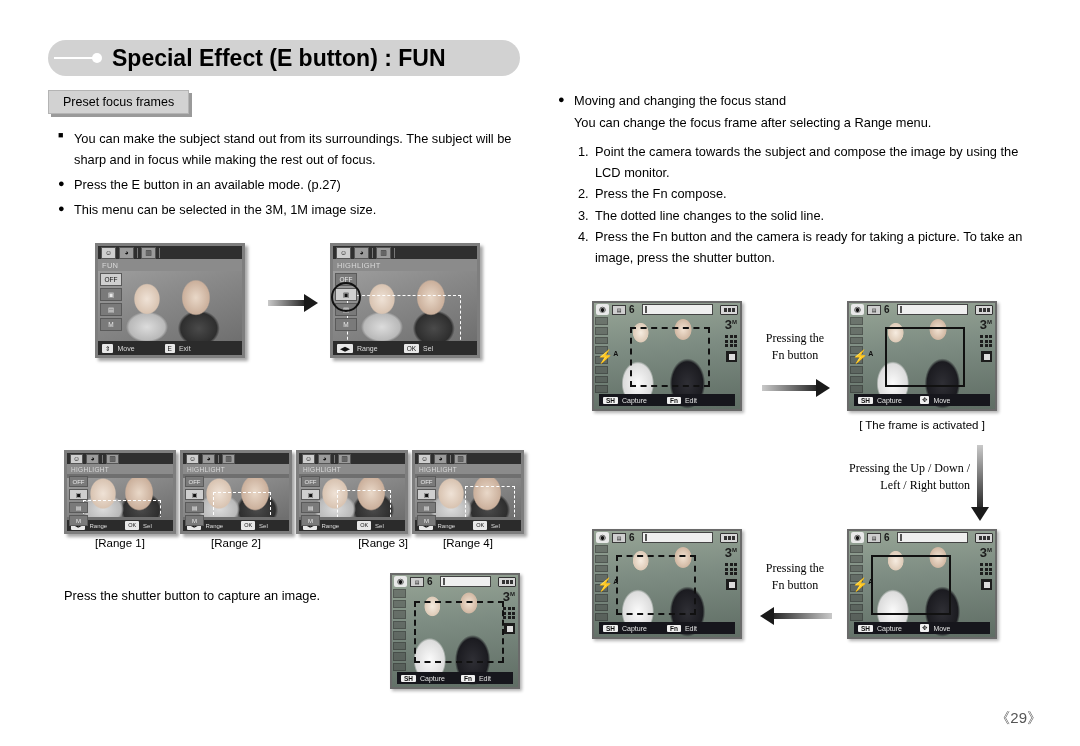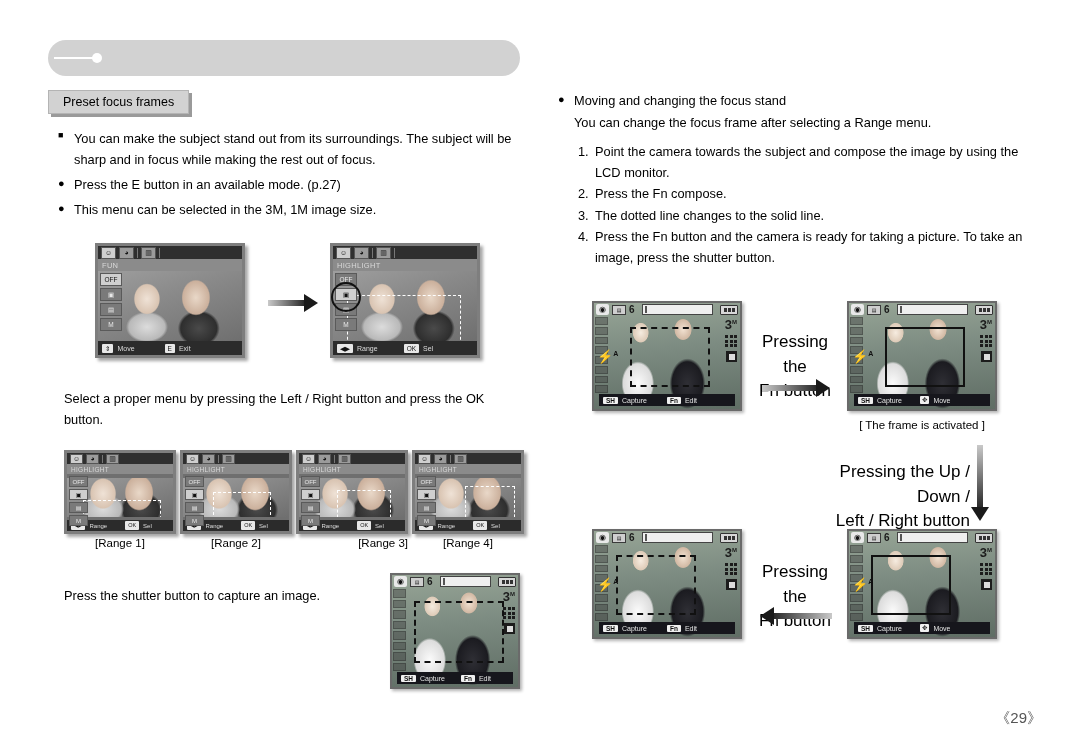--- a/index.html
+++ b/index.html
@@ -103,21 +103,21 @@
     border-top:9px solid transparent;border-bottom:9px solid transparent;border-right:14px solid #1a1a1a;}
   .arrowL .shaft{position:absolute;top:0;height:6px;
     background:linear-gradient(270deg,#c9c9c9,#2a2a2a);}
   .arrowD{position:absolute;width:0;}
   .arrowD .shaft{position:absolute;left:0;top:0;width:6px;
     background:linear-gradient(180deg,#c9c9c9,#2a2a2a);}
   .arrowD .head{position:absolute;left:-6px;width:0;height:0;
     border-left:9px solid transparent;border-right:9px solid transparent;border-top:14px solid #1a1a1a;}
 
   .caption{position:absolute;font-size:11.5px;text-align:center;}
-  .sidelabel{position:absolute;font-size:17px;line-height:1.45;}
+  .sidelabel{position:absolute;font-size:12px;line-height:1.45;font-family:Liberation Serif, serif;}
 
   
   .cam{
     position:absolute;border:2px solid #6a6a6a;background:#7b8a80;
     box-sizing:border-box;box-shadow:2px 2px 3px rgba(0,0,0,.3);overflow:hidden;
   }
   .cam-photo{position:absolute;inset:0;}
   .cam-top{
     position:absolute;left:0;right:0;top:0;height:13px;display:flex;align-items:center;
     padding:0 2px;gap:3px;z-index:4;
@@ -169,20 +169,21 @@
     position:absolute;right:38px;bottom:18px;font-size:15px;color:#555;
   }
 </style>
 </head>
 <body>
 
 <div class="page">
 
   <div class="banner">
     <div class="dotline"></div>
+    <h1>Special Effect (E button) : FUN</h1>
   </div>
 
   <div class="chip">Preset focus frames</div>
 
   <div class="tblock" style="left:58px;top:128px;width:460px;">
     <div class="li">
       <span class="bullet sq">■</span>
       <span class="txt">You can make the subject stand out from its surroundings. The subject will be sharp and in focus while making the rest out of focus.</span>
     </div>
     <div class="li" style="margin-top:4px;">
@@ -247,21 +248,20 @@
     </div>
     <div class="hl-oval" style="left:-2px;top:36px;"></div>
     <div class="ms-bar">
       <span class="keycap">◀▶</span>
       <span>Range</span>
       <span class="keycap" style="margin-left:22px;">OK</span>
       <span>Sel</span>
     </div>
   </div>
 
-  <div class="tblock" style="left:64px;top:388px;width:440px;">Select a proper menu by pressing the Left / Right button and press the OK button.</div>
 
   <div class="menuscreen" style="left:64px;top:450px;width:112px;height:84px;">
     <div class="ms-photo">
       <div class="photoA"></div>
       <div class="dashframe" style="left:16px;top:22px;width:76px;height:28px;"></div>
     </div>
     <div class="ms-tabs" style="height:11px;">
       <div class="ms-tab active" style="width:11px;height:8px;">☺</div>
       <div class="ms-tab" style="width:11px;height:8px;">◕</div>
       <div class="ms-sep" style="height:8px;"></div>

